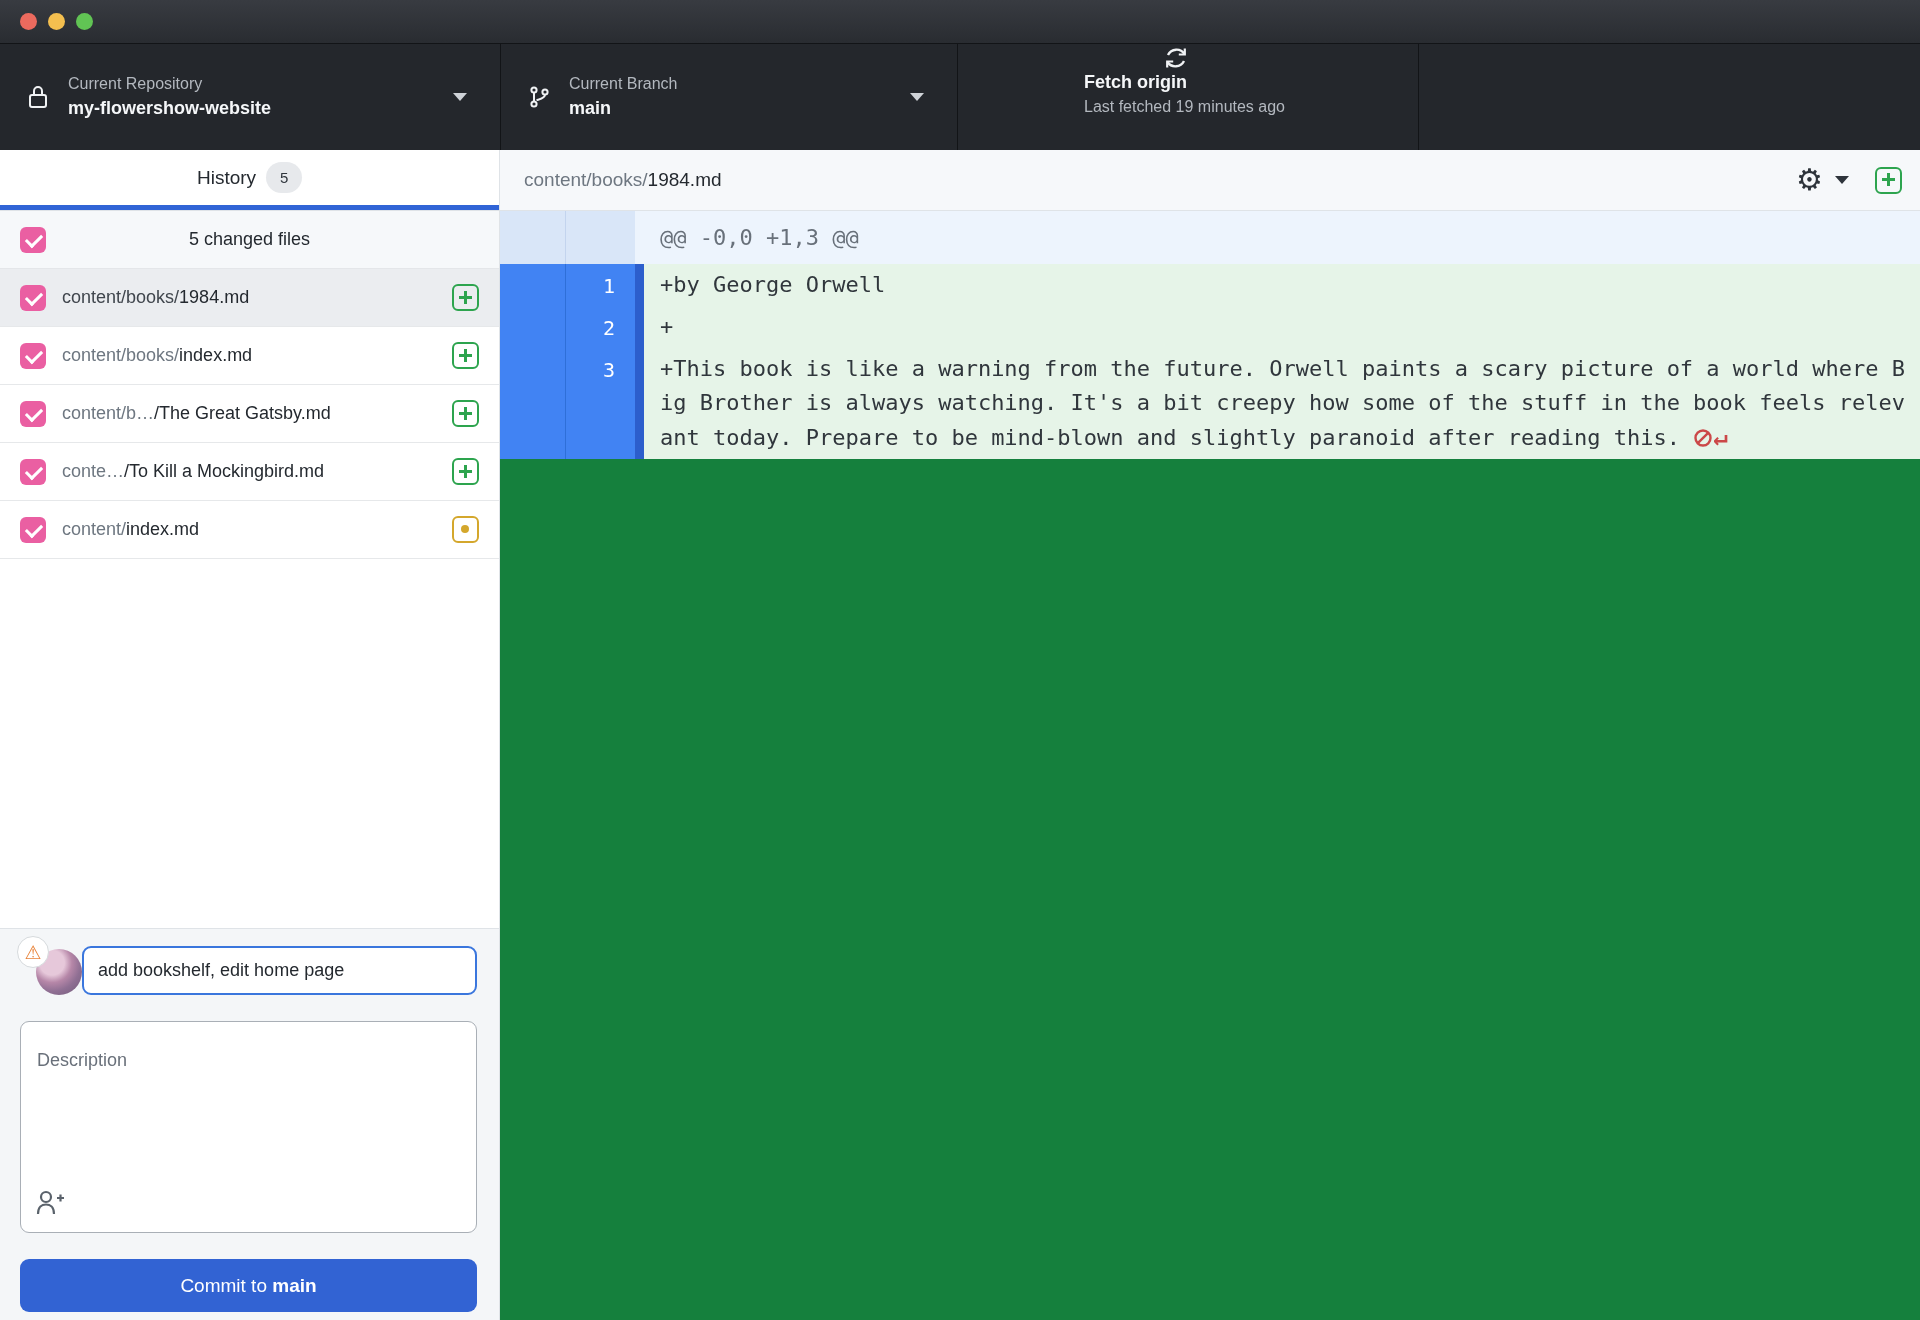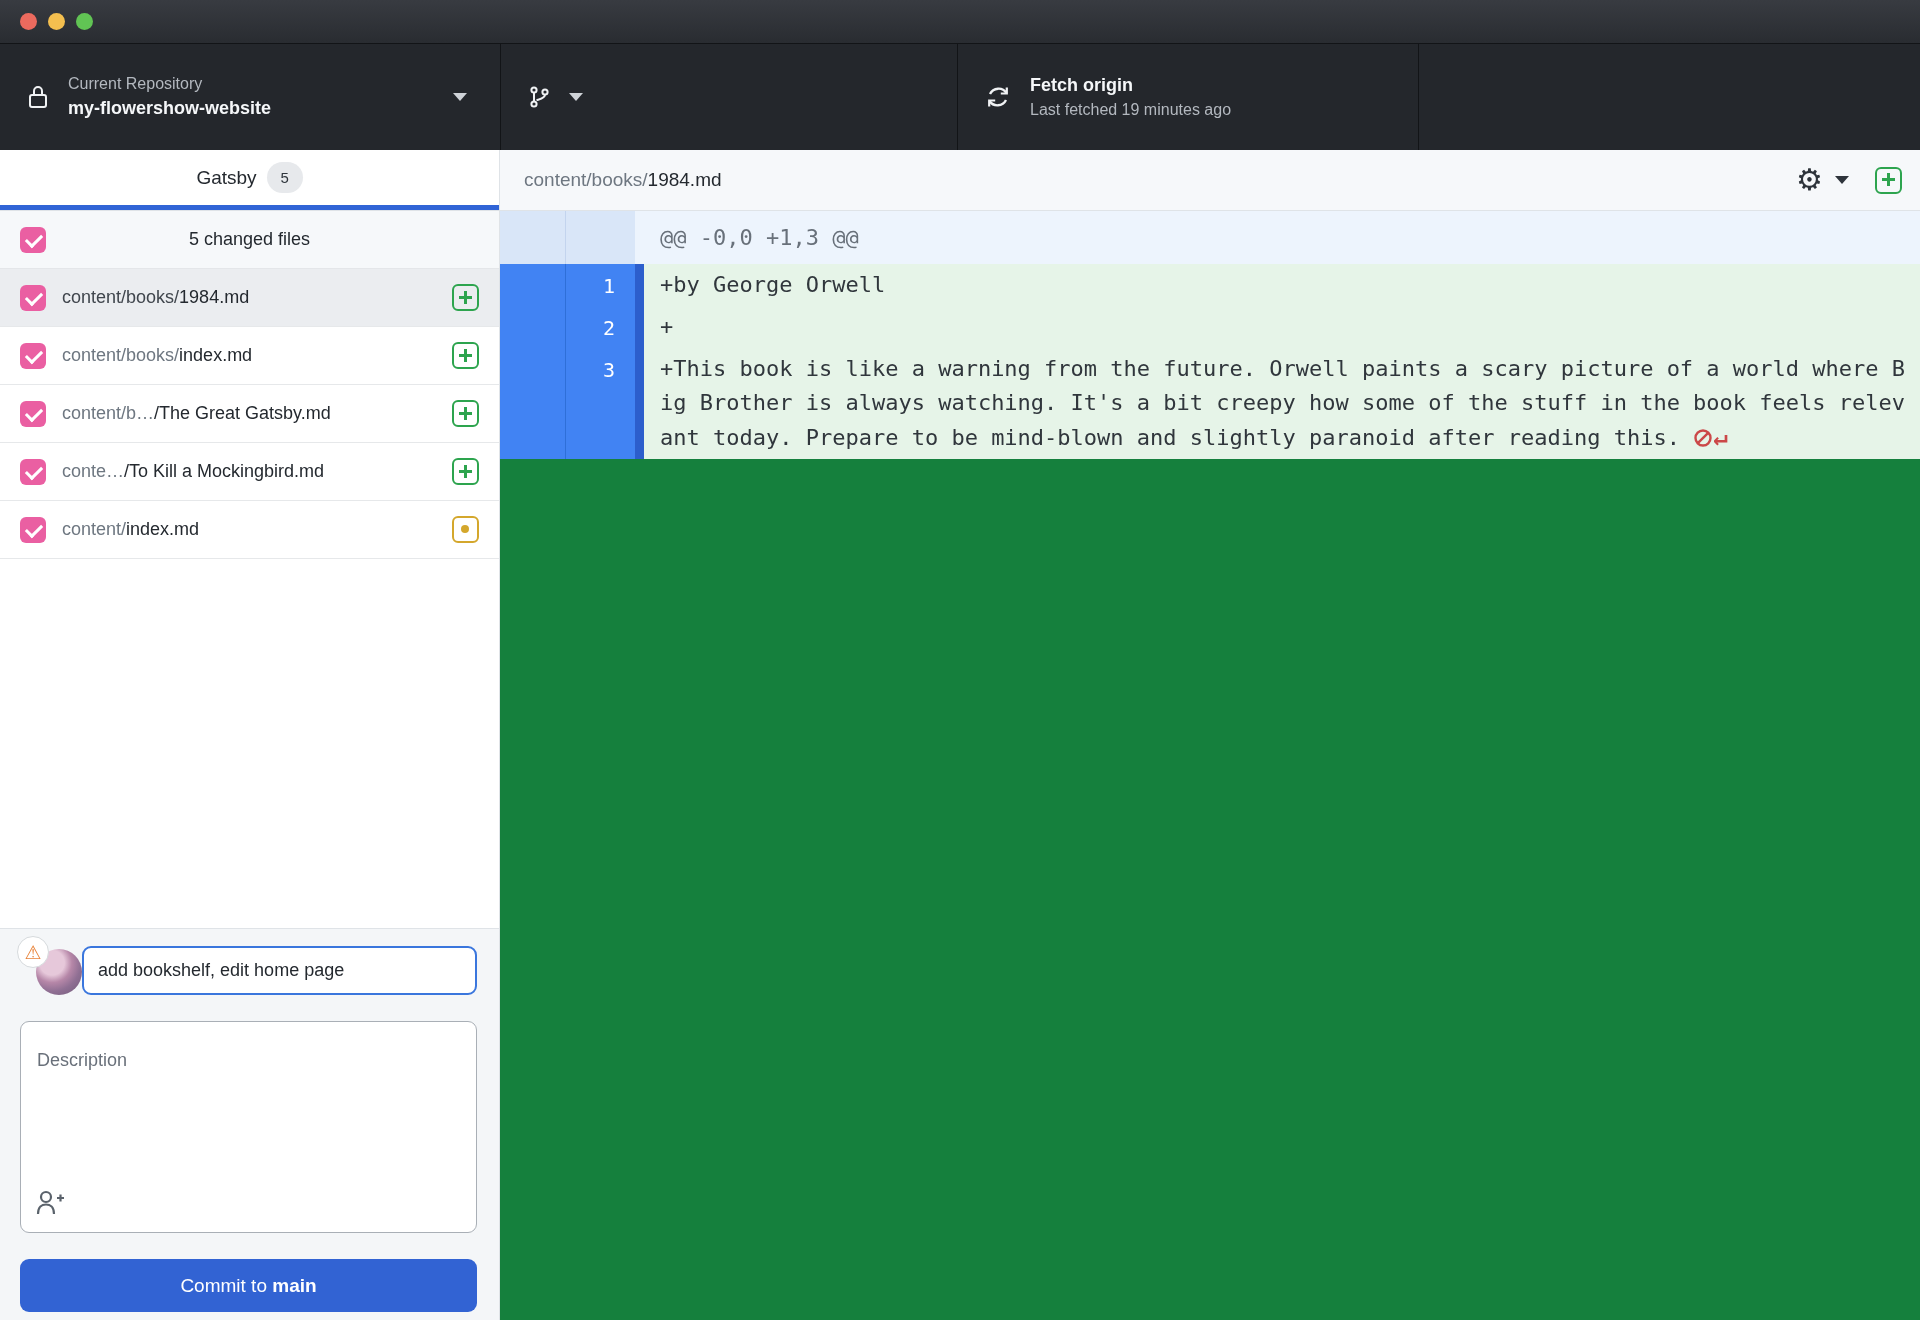--- a/index.html
+++ b/index.html
@@ -13,21 +13,21 @@
   .light { width:17px; height:17px; border-radius:50%; }
   .light.red { background:#ec6a5e; }
   .light.yellow { background:#f4bf4f; }
   .light.green { background:#61c454; }
 
   
   .toolbar { height:106px; background:#24272c; display:flex; }
   .tb-section { display:flex; align-items:center; padding:0 33px 0 26px; border-right:1px solid #121417; cursor:default; }
   .tb-section.repo { width:501px; }
   .tb-section.branch { width:457px; }
-  .tb-section.fetch { width:461px; }
+  .tb-section.fetch { width:461px;flex-direction:column; }
   .tb-filler { flex:1; }
   .tb-icon { margin-right:18px; flex:0 0 auto; display:flex; align-items:center; }
   .tb-texts { flex:1; min-width:0; }
   .tb-label { font-size:16px; color:#b3b8bf; margin-bottom:5px; }
   .tb-value { font-size:18px; font-weight:700; color:#f5f7f9; }
   .tb-sub { font-size:16px; color:#b3b8bf; margin-top:5px; }
   .chev { width:0; height:0; border-left:7px solid transparent; border-right:7px solid transparent;
           border-top:8px solid #cfd3d8; flex:0 0 auto; }
 
   
@@ -155,20 +155,24 @@
   <div class="tb-section branch">
     <span class="tb-icon">
       <svg width="24" height="28" viewBox="0 0 24 28" fill="none" stroke="#f0f2f4" stroke-width="2">
         <circle cx="7" cy="7" r="2.6"></circle>
         <circle cx="7" cy="21" r="2.6"></circle>
         <circle cx="18" cy="9" r="2.6"></circle>
         <path d="M7 9.6 V18.4"></path>
         <path d="M18 11.6 c0 4 -5 4.5 -8.5 5.5"></path>
       </svg>
     </span>
+    <span class="tb-texts">
+      <span class="tb-label" style="display:block">Current Branch</span>
+      <span class="tb-value" style="display:block">main</span>
+    </span>
     <span class="chev"></span>
   </div>
   <div class="tb-section fetch">
     <span class="tb-icon">
       <svg width="28" height="28" viewBox="0 0 28 28" fill="none" stroke="#f0f2f4" stroke-width="2.4">
         <path d="M22.5 10 a9.5 9.5 0 0 0 -16.5 1"></path>
         <path d="M5.5 18 a9.5 9.5 0 0 0 16.5 -1"></path>
         <path d="M22.8 4.5 v6 h-6" stroke-width="2.2"></path>
         <path d="M5.2 23.5 v-6 h6" stroke-width="2.2"></path>
       </svg>
@@ -179,21 +183,21 @@
     </span>
   </div>
   <div class="tb-filler"></div>
 </div>
 
 <div class="main">
 
   <div class="sidebar">
     <div class="tabs">
       <div class="tab active">
-        <span>Gatsby</span>
+        <span>History</span>
         <span class="badge">5</span>
       </div>
     </div>
 
     <div class="files-header">
       <span class="cbx"></span>
       <span class="hdr-label">5 changed files</span>
     </div>
 
     <div>

